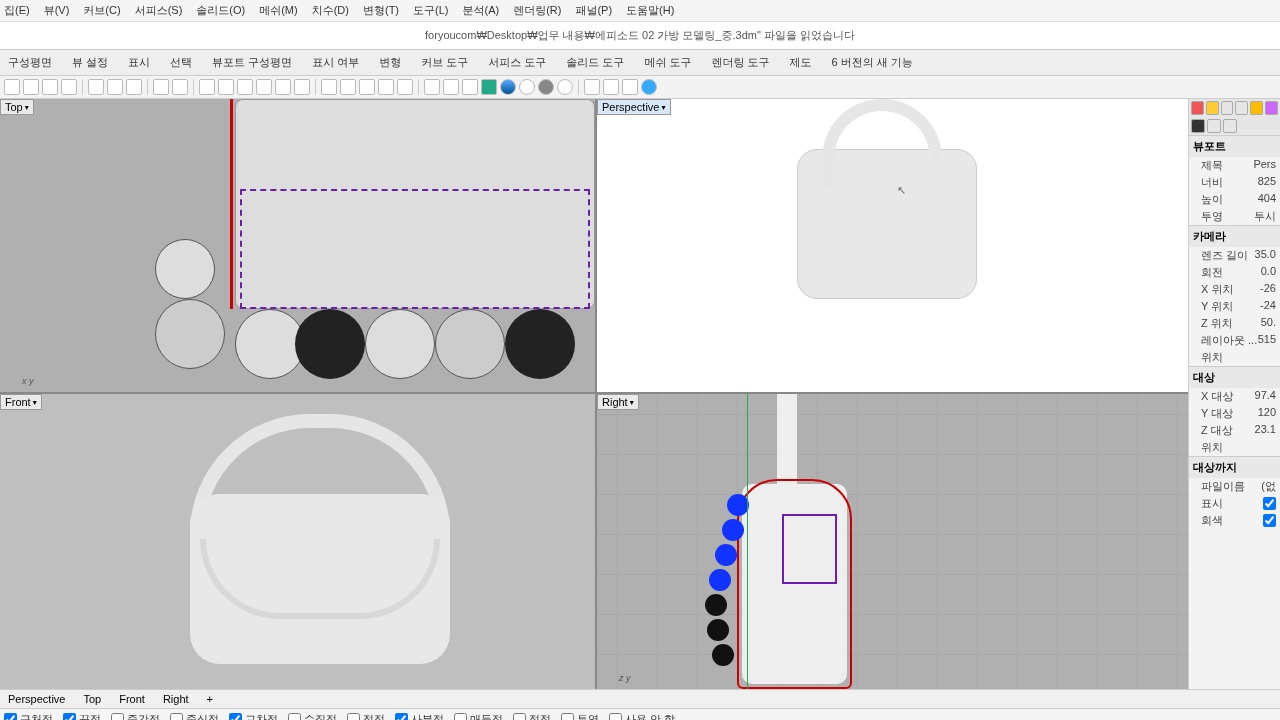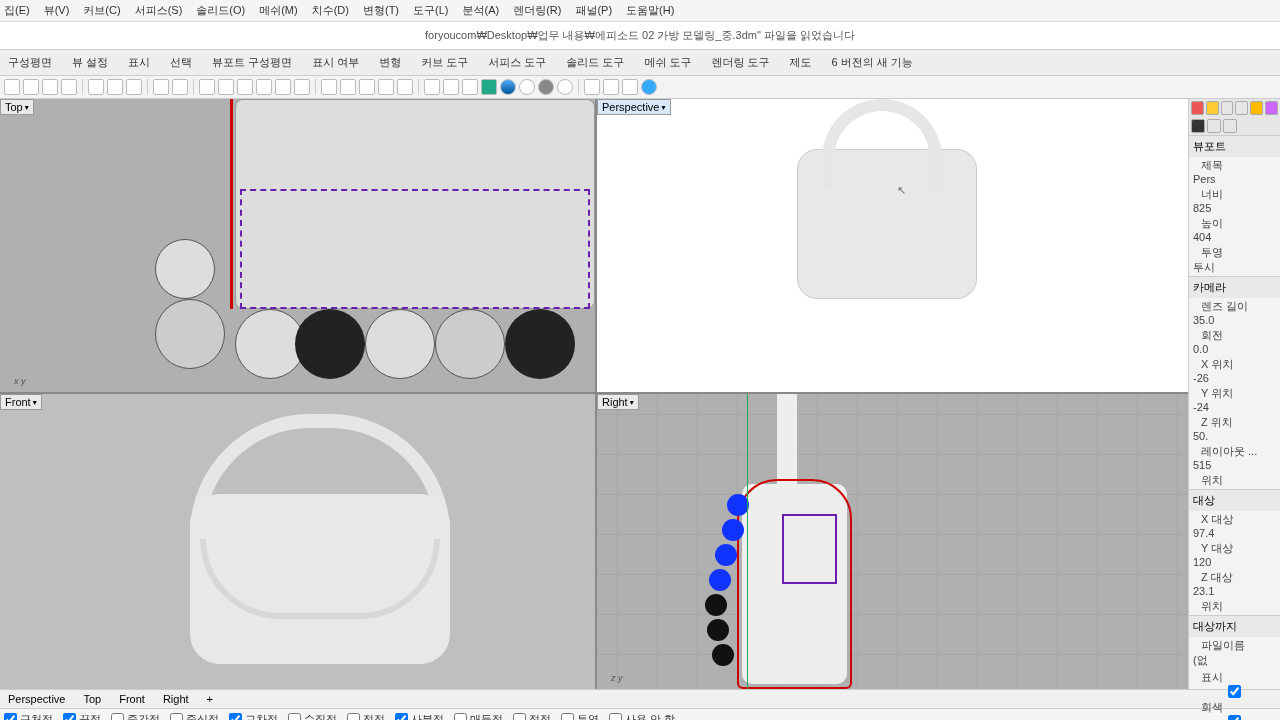--- a/index.html
+++ b/index.html
@@ -23,31 +23,31 @@
 .vlabel { position: absolute; top: 0; left: 0; background: #eaeaea; padding: 1px 4px; border: 1px solid #999; display: flex; align-items: center; gap: 2px; z-index: 5; }
 .vlabel.active { background: #d8e8f8; }
 .vlabel .dd { font-size: 8px; }
 
 
 .grid { position: absolute; inset: 0; background-image:
   linear-gradient(#9a9a9a 1px, transparent 1px),
   linear-gradient(90deg, #9a9a9a 1px, transparent 1px);
   background-size: 40px 40px; background-position: -20px -20px; opacity: .4; }
 
-.axislabel { position: absolute; bottom: 6px; left: 14px; color: #555; font-size: 9px; font-style: italic; }
+.axislabel { position: absolute; bottom: 6px; left: 22px; color: #555; font-size: 9px; font-style: italic; }
 
 
 .box { position: absolute; background: #e8e8e8; border: 1px solid #999; border-radius: 8px; }
 .purpleline { position: absolute; border: 2px dashed #6a1eb0; background: transparent; }
 
 .right-panel { width: 92px; background: #f3f3f3; border-left: 1px solid #ccc; font-size: 10px; }
 .rp-tabs { display: flex; gap: 2px; padding: 2px; background: #e6e6e6; }
 .rp-tabs .t { width: 14px; height: 14px; border: 1px solid #aaa; border-radius: 2px; }
-.rp-sect { font-weight: normal; padding: 3px 4px; background: #e8e8e8; border-top: 1px solid #ccc; }
-.rp-row { display: flex; justify-content: space-between; padding: 1px 4px; color: #444; flex-direction: column; }
+.rp-sect { font-weight: bold; padding: 3px 4px; background: #e8e8e8; border-top: 1px solid #ccc; }
+.rp-row { display: flex; justify-content: space-between; padding: 1px 4px; color: #444; }
 .rp-row .k { padding-left: 8px; }
 .rp-row input[type=checkbox] { margin: 0; }
 
 .bottom-tabs { background: #f0f0f0; padding: 2px 4px; border-top: 1px solid #ccc; display: flex; gap: 10px; }
 .bottom-tabs span { padding: 1px 4px; }
 .osnap { background: #f5f5f5; padding: 3px 4px; display: flex; gap: 10px; border-top: 1px solid #ccc; }
 .osnap label { display: flex; align-items: center; gap: 3px; color: #333; }
 </style>
 </head>
 <body>

